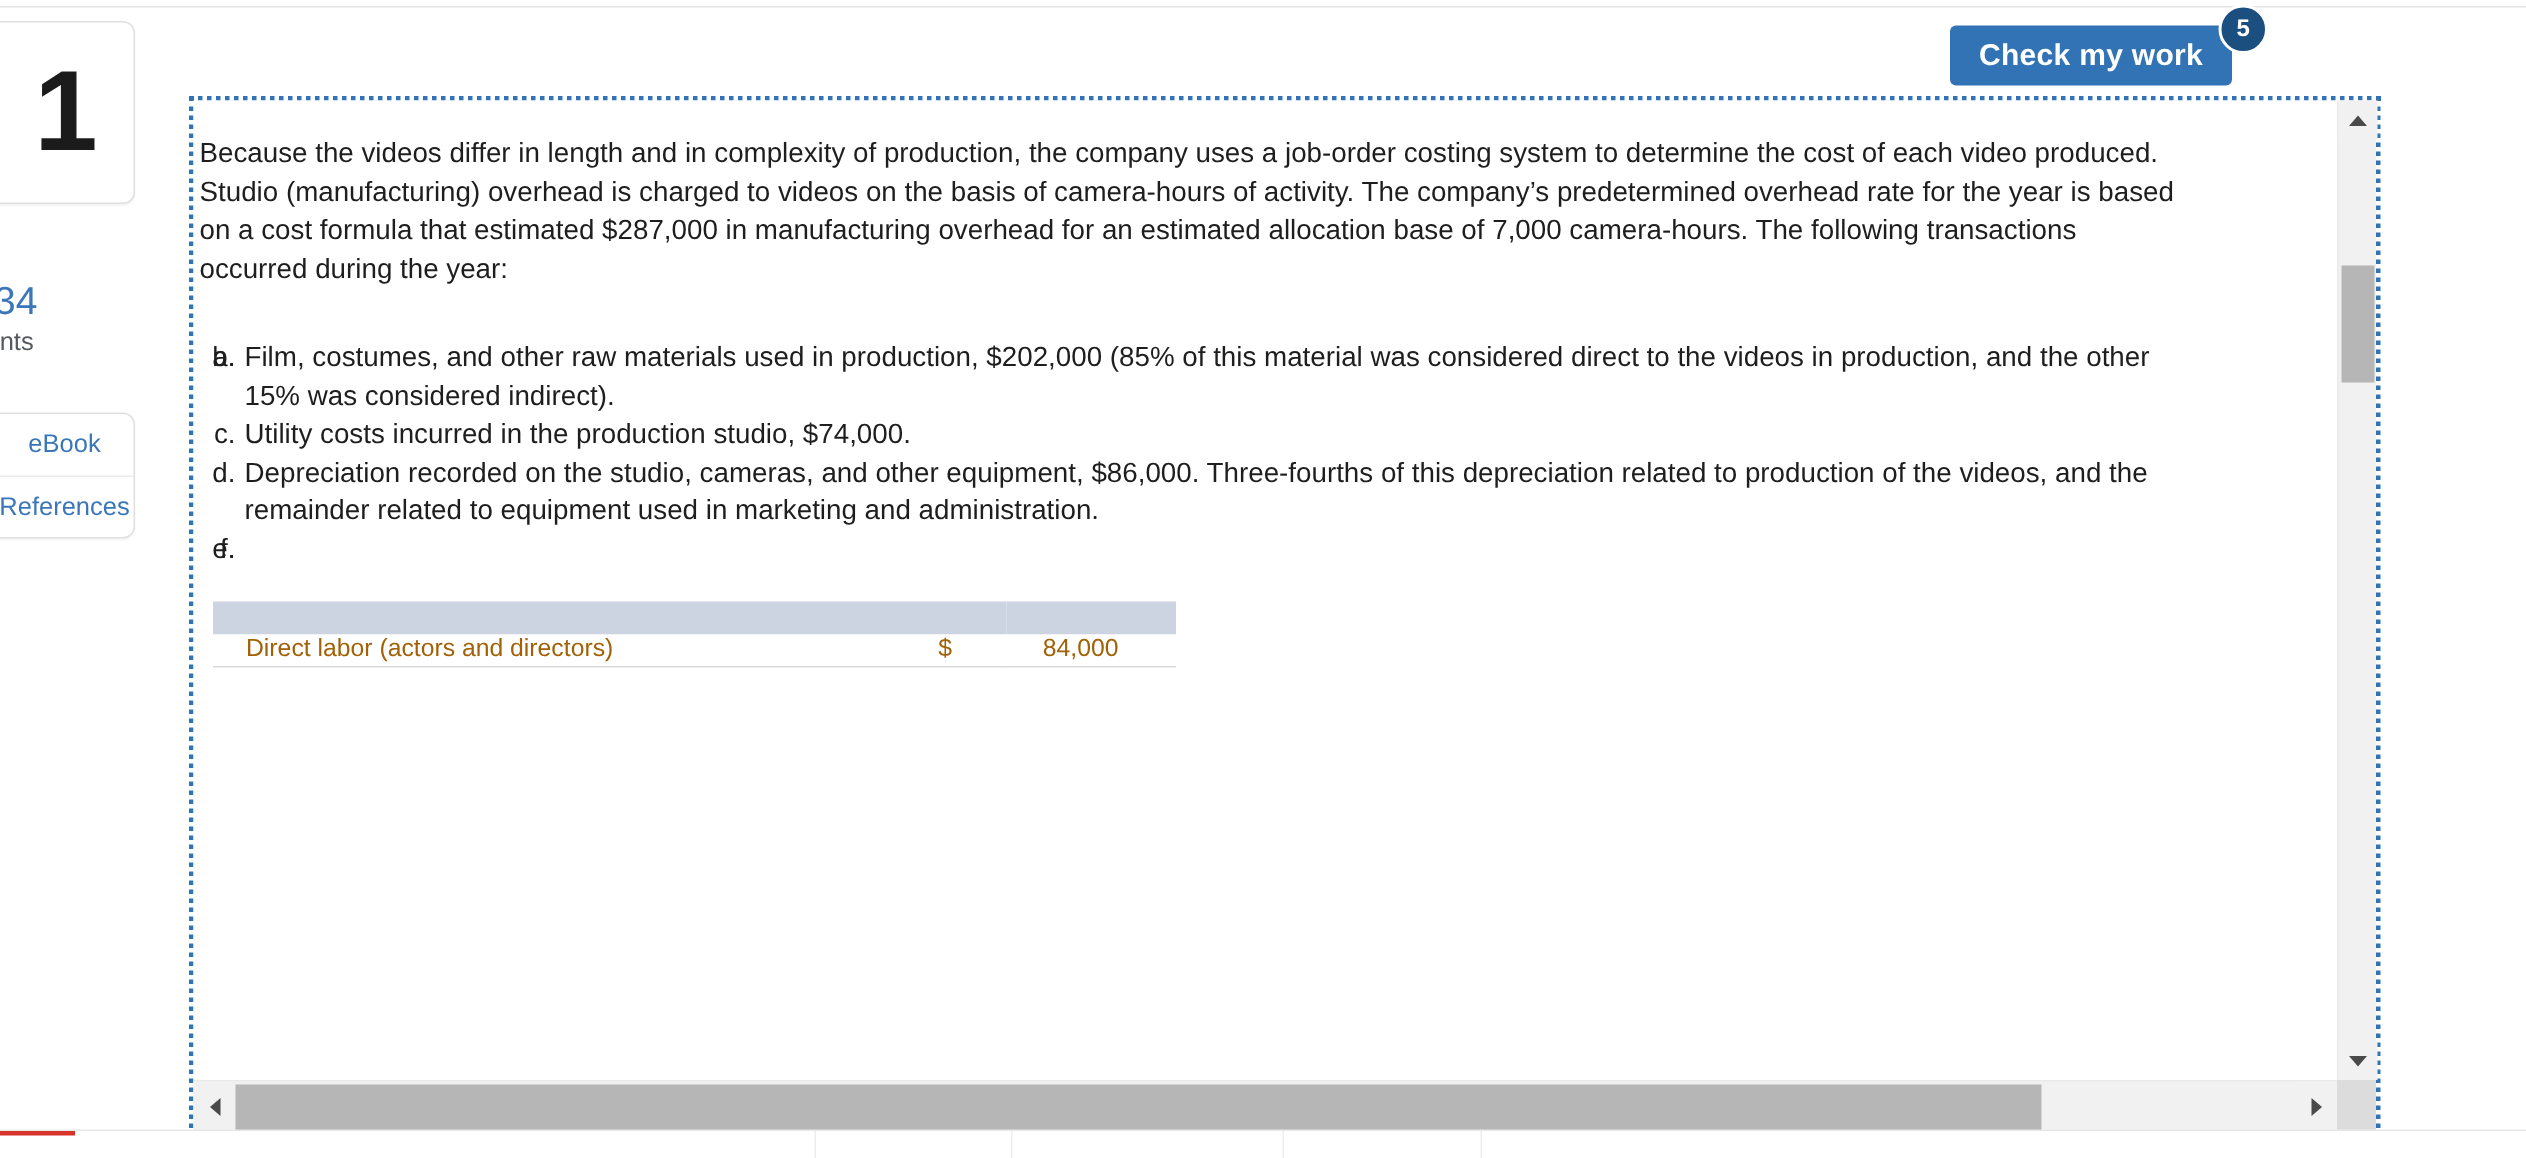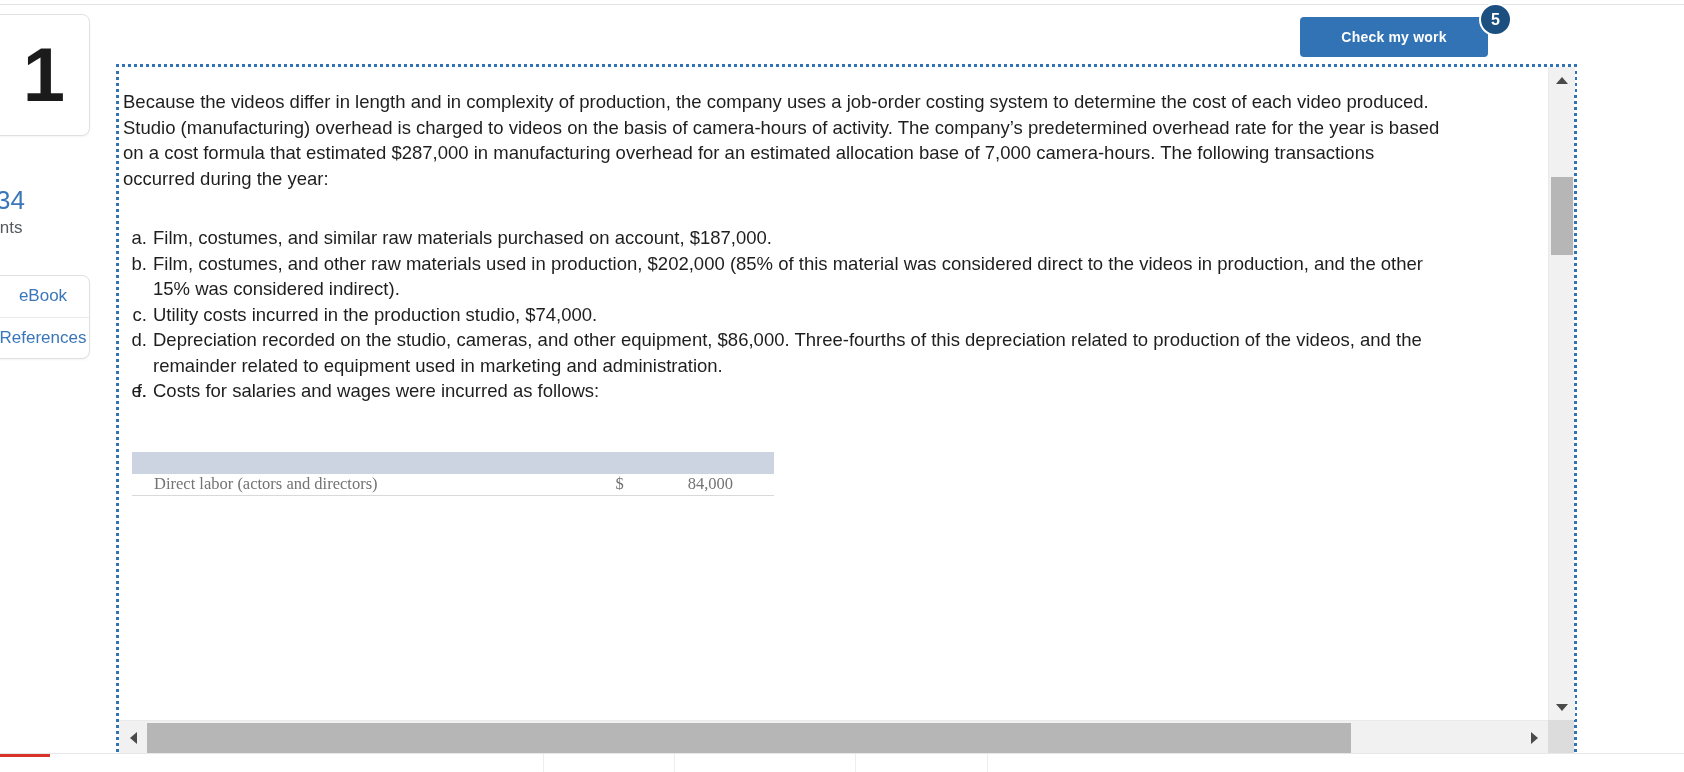--- a/index.html
+++ b/index.html
@@ -94,21 +94,21 @@
     top: 17px;
     width: 188px;
     height: 40px;
   }
   .cmw-btn {
     width: 188px; height: 40px;
     background: #3173b4;
     color: #ffffff;
     border: none;
     border-radius: 4px;
-    font-size: 14px;
+    font-size: 20px;
     font-weight: 700;
     letter-spacing: .2px;
     cursor: pointer;
     font-family: "Liberation Sans", sans-serif;
   }
   .cmw-badge {
     position: absolute;
     right: -24px;
     top: -14px;
     width: 33px; height: 33px;
@@ -119,21 +119,21 @@
     font-weight: 700;
     display: flex;
     align-items: center;
     justify-content: center;
     border: 2px solid #ffffff;
   }
 
   
   .frame {
     position: absolute;
-    left: 116px;
+    left: 126px;
     top: 64px;
     width: 1461px;
     height: 695px;
     border: 3px dotted #3173b4;
     background: #ffffff;
   }
 
   
   .viewport {
     position: absolute;
@@ -173,23 +173,23 @@
     left: 0;
     width: 24px;
     text-align: right;
   }
 
   
   .mtable {
     margin-top: 48px;
     margin-left: 9px;
     border-collapse: collapse;
-    font-family: Liberation Serif, serif;
+    font-family: Liberation Sans, sans-serif;
     font-size: 16.5px;
-    color: #737373;
+    color: #a16207;
     width: 642px;
     table-layout: fixed;
   }
   .mtable td, .mtable th { padding: 0; }
   .mtable .hdr td {
     height: 22px;
     background: #ccd4e2;
   }
   .mtable tr.r td {
     height: 22px;
@@ -348,40 +348,38 @@
   <div class="frame">
 
     <div class="viewport">
       <div class="content">
 
         <p class="para">Because the videos differ in length and in complexity of production, the company uses a job-order costing system to determine the cost of each video produced. Studio (manufacturing) overhead is charged to videos on the basis of camera-hours of activity. The company’s predetermined overhead rate for the year is based on a cost formula that estimated $287,000 in manufacturing overhead for an estimated allocation base of 7,000 camera-hours. The following transactions occurred during the year:</p>
 
         <ul class="list">
           <li>
             <span class="marker">a.</span>
-            <span>Film, costumes, and similar raw materials purchased on account, $187,000.</span>
           </li>
           <li>
             <span class="marker">b.</span>
             <span>Film, costumes, and other raw materials used in production, $202,000 (85% of this material was considered direct to the videos in production, and the other 15% was considered indirect).</span>
           </li>
           <li>
             <span class="marker">c.</span>
             <span>Utility costs incurred in the production studio, $74,000.</span>
           </li>
           <li>
             <span class="marker">d.</span>
             <span>Depreciation recorded on the studio, cameras, and other equipment, $86,000. Three-fourths of this depreciation related to production of the videos, and the remainder related to equipment used in marketing and administration.</span>
           </li>
           <li>
             <span class="marker">e.</span>
           </li>
           <li>
             <span class="marker">f.</span>
-            <span>Costs for salaries and wages were incurred as follows:</span>
           </li>
         </ul>
 
         <table class="mtable">
           <tbody>
             <tr class="hdr">
               <td class="lbl"></td>
               <td class="cur"></td>
               <td class="amt"></td>
             </tr>

